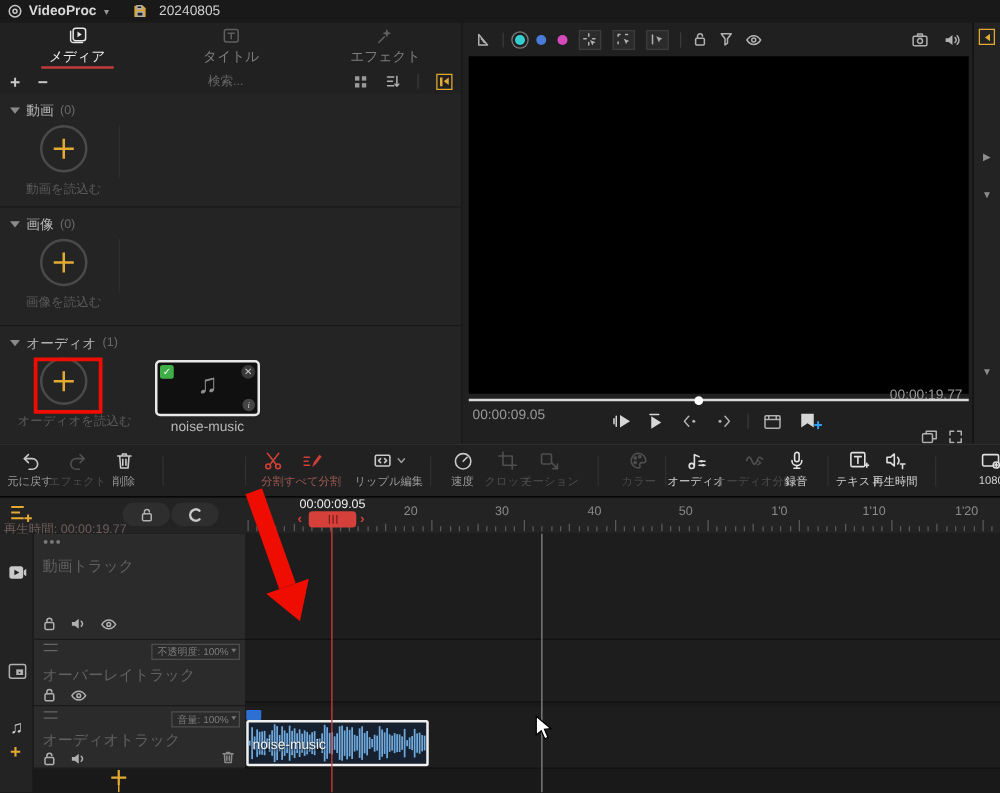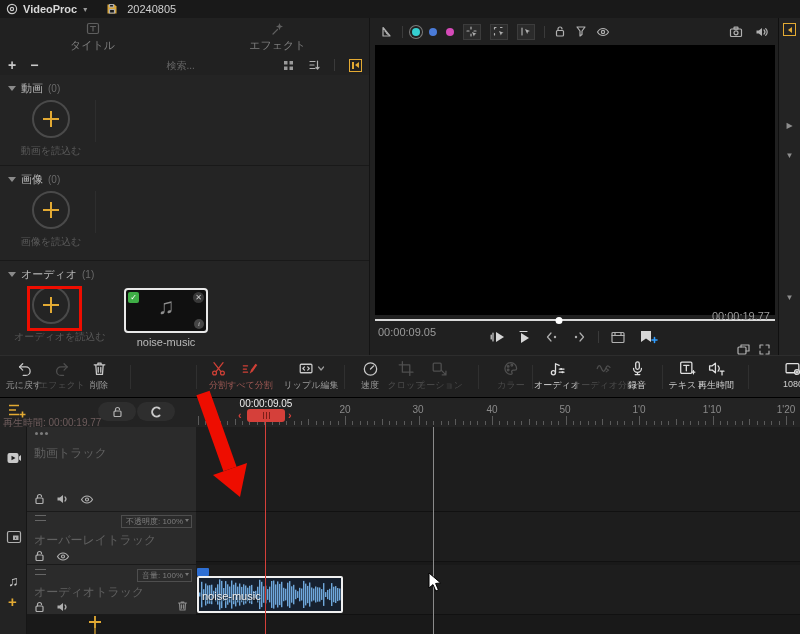--- a/index.html
+++ b/index.html
@@ -85,21 +85,21 @@
   .tool.redlb .tl{color:#a05a55}
   .tbdiv{position:absolute;top:9px;width:1px;height:24px;background:#303030}
 
   
   #tlhead{left:0;top:397px;width:800px;height:30px;background:#232323;border-top:1px solid #000;box-sizing:border-box}
   #addtrackbtn{left:7px;top:4px}
   .pillbtn{position:absolute;top:4px;width:38px;height:19px;background:#2e2e2e;border-radius:10px;display:flex;align-items:center;justify-content:center}
   #durlabel{left:3px;top:18px;font-size:10px;color:#6e5c5c;white-space:nowrap}
   #ruler{left:196px;top:0;width:604px;height:30px;overflow:hidden}
   #ruler i{position:absolute;bottom:3px;width:1px;background:#5a5a5a}
-  .rlabel{position:absolute;top:6px;width:44px;margin-left:-22px;text-align:center;font-size:10px;color:#8a8a8a}
+  .rlabel{position:absolute;top:6px;width:44px;margin-left:-22px;text-align:left;font-size:10px;color:#8a8a8a}
   #phtime{left:234px;top:0px;width:64px;text-align:center;font-size:10px;color:#ededed}
   #phmarker{left:247px;top:11px;width:38px;height:13px;background:var(--ph,#d5403a);border-radius:3px;display:flex;align-items:center;justify-content:center;gap:2px}
   #phmarker b{width:1px;height:7px;background:#7c1d18;display:block}
   .phchev{position:absolute;top:10px;color:var(--ph,#d5403a);font-size:11px;font-weight:bold;line-height:14px}
 
   
   #tlbody{left:0;top:427px;width:800px;height:207px;background:#191919}
   #lstrip{left:0;top:0;width:27px;height:207px;background:#232323;border-right:1px solid #161616;box-sizing:border-box}
   #theads{left:27px;top:0;width:169px;height:207px}
   .thead{position:absolute;left:0;width:169px;background:#2b2b2b;border-bottom:1px solid #1a1a1a;box-sizing:border-box}
@@ -142,20 +142,31 @@
         <path d="M1.5 1.5h7l2 2v7h-9z" fill="#d9a63a" stroke="none"></path>
         <rect x="3.5" y="6.5" width="5" height="3.5" fill="#1b1b1b"></rect>
         <rect x="3.5" y="1.5" width="4" height="2.5" fill="#1b1b1b"></rect>
       </svg>
   </span>
   <span class="proj">20240805</span>
 </div>
 
 <div id="left" class="ab">
   <div id="tabs" class="ab">
+    <div class="tab active">
+      <span class="ic">
+        <svg width="16" height="15" viewBox="0 0 16 15">
+            <rect x="4.5" y="1.5" width="10" height="10" rx="2"></rect>
+            <path d="M2.5 4v7.5A2 2 0 0 0 4.5 13H12"></path>
+            <path d="M8 4.2l3.4 2.3L8 8.8z" fill="#e6e6e6" stroke="none"></path>
+          </svg>
+      </span>
+      <span class="tlabel">メディア</span>
+      <span class="under"></span>
+    </div>
     <div class="tab">
       <span class="ic">
         <svg width="16" height="15" viewBox="0 0 16 15">
             <rect x="2.5" y="2.5" width="11" height="10" rx="1.5"></rect>
             <path d="M5.5 5.5h5M8 5.5V10"></path>
           </svg>
       </span>
       <span class="tlabel">タイトル</span>
     </div>
     <div class="tab">

